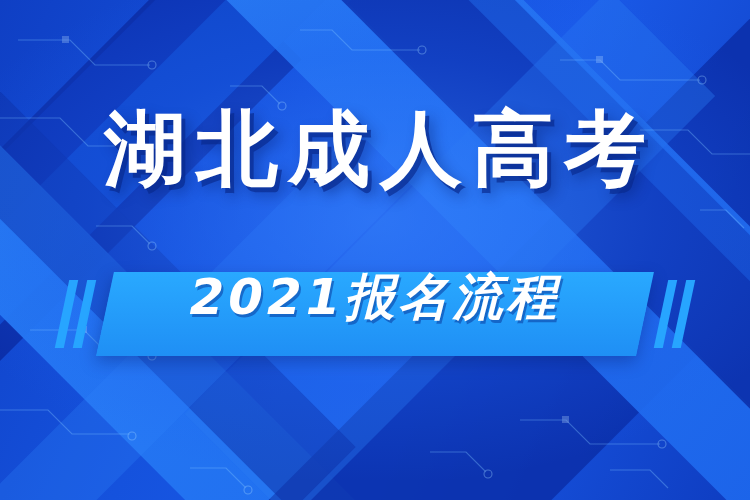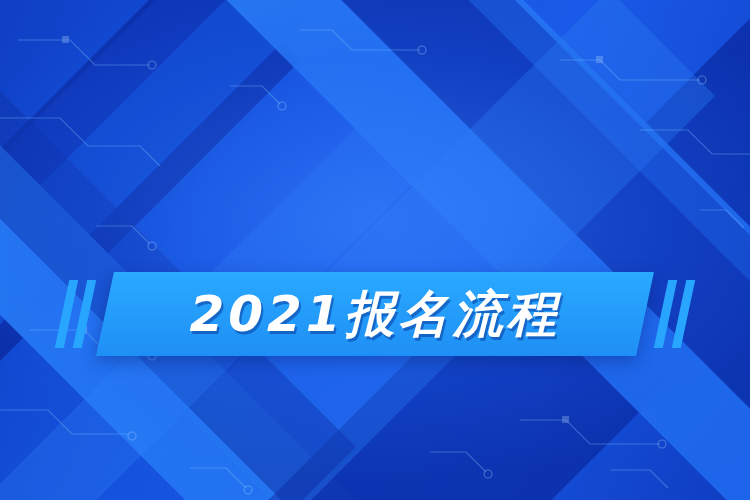--- a/index.html
+++ b/index.html
@@ -151,21 +151,21 @@
   }
 
   
   .ribbon {
     position: absolute;
     left: 60px;
     top: 272px;
     width: 630px;
     height: 84px;
     display: flex;
-    align-items: center;
+    align-items: flex-start;
     justify-content: center;
   }
   .ribbon-bg {
     position: absolute;
     left: 45px;
     top: 0;
     width: 540px;
     height: 84px;
     background: linear-gradient(180deg, #29a9ff 0%, #1f8ff5 100%);
     transform: skewX(-12deg);
@@ -248,20 +248,23 @@
       <circle cx="488" cy="474" r="4"></circle>
     </g>
     <g fill="#bfe2ff" opacity="0.5">
       <rect x="62" y="36" width="7" height="7"></rect>
       <rect x="596" y="56" width="7" height="7"></rect>
       <rect x="80" y="326" width="7" height="7"></rect>
       <rect x="562" y="416" width="7" height="7"></rect>
     </g>
   </svg>
 
+  <div class="title-wrap">
+    <div class="main-title">湖北成人高考</div>
+  </div>
 
   <div class="ribbon">
     <div class="tick l1"></div>
     <div class="tick l2"></div>
     <div class="ribbon-bg"></div>
     <div class="tick r1"></div>
     <div class="tick r2"></div>
     <div class="sub-title">2021报名流程</div>
   </div>
 

